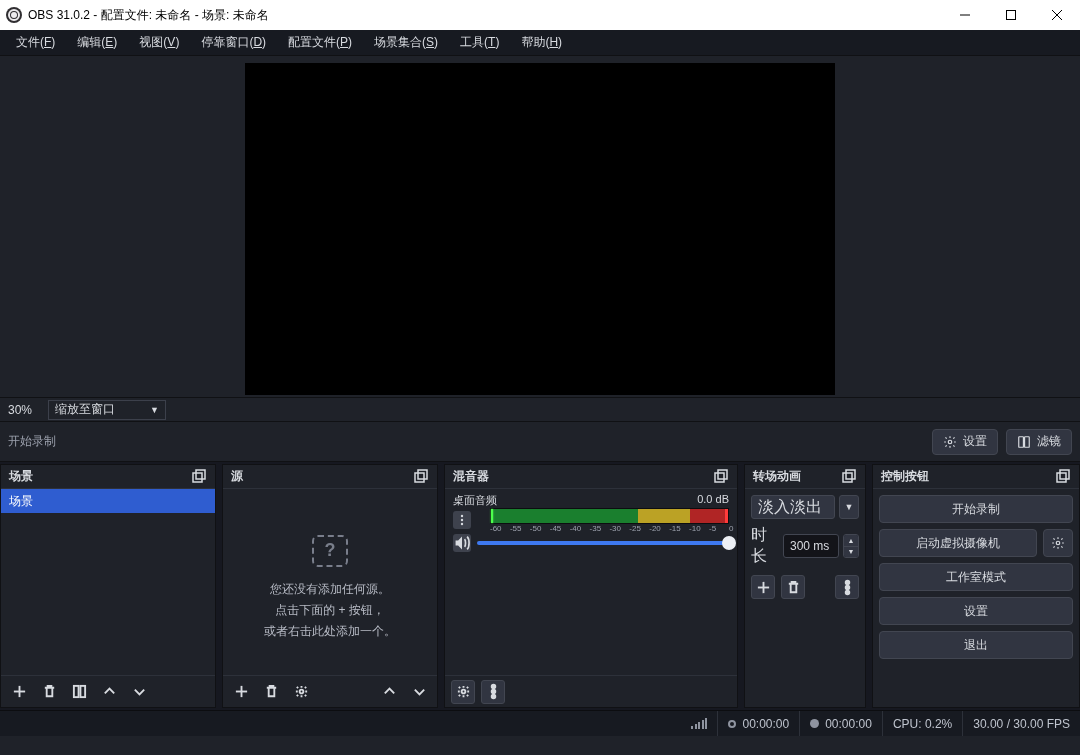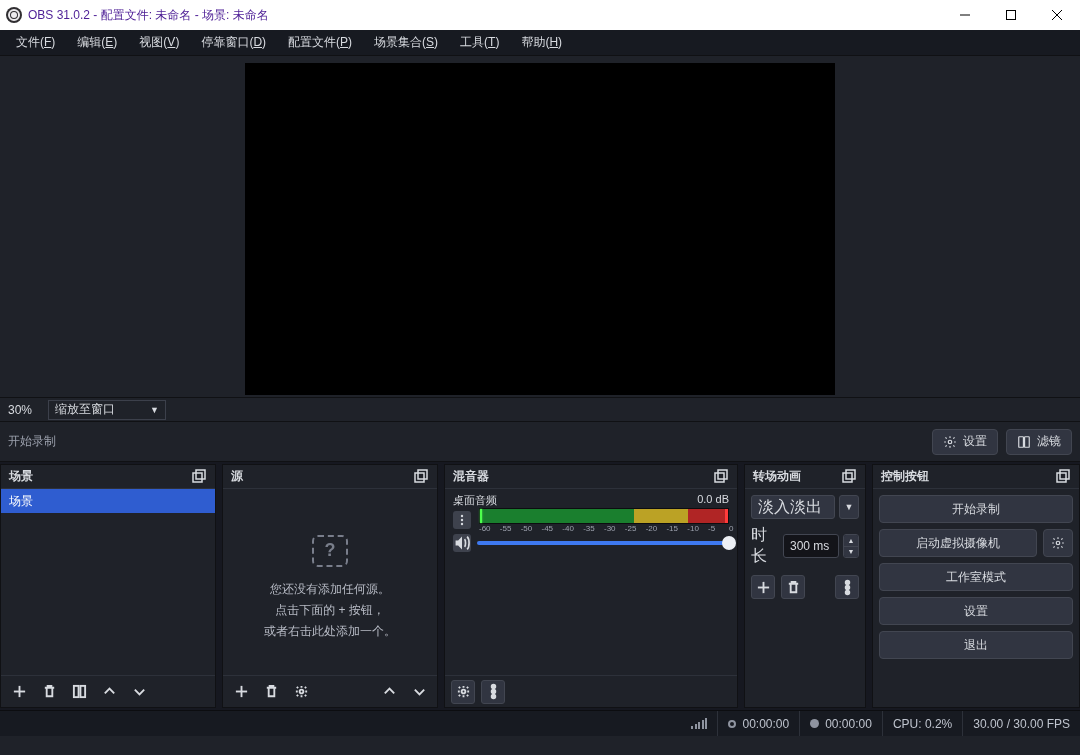--- a/index.html
+++ b/index.html
@@ -1,19 +1,19 @@
 <!DOCTYPE html>
 <html><head>
 <meta charset="utf-8">
 <style>
 * { box-sizing: border-box; margin: 0; padding: 0; font-family: "Microsoft YaHei", "Segoe UI", Arial, sans-serif; }
 html, body { width: 1080px; height: 755px; background: #1f2229; color: #d8dbe0; overflow: hidden; font-size: 12px; }
 
 
-.titlebar { height: 30px; background: #fff; color: #4c1d95; display: flex; align-items: center; justify-content: space-between; }
+.titlebar { height: 30px; background: #fff; color: #000000; display: flex; align-items: center; justify-content: space-between; }
 .titlebar-left { display: flex; align-items: center; gap: 6px; padding-left: 6px; }
 .titlebar-logo { width: 16px; height: 16px; border-radius: 50%; background: #302e31; position: relative; }
 .titlebar-logo::before { content:""; position:absolute; inset:2px; border-radius:50%; border: 2px solid #eceaed; }
 .titlebar-logo::after { content:""; position:absolute; left:5px; top:5px; width:6px; height:6px; border-radius:50%; background:#eceaed; }
 .titlebar-title { font-size: 12px; }
 .titlebar-buttons { display:flex; }
 .titlebar-btn { width: 46px; height: 30px; display:flex; align-items:center; justify-content:center; font-size:10px; }
 .titlebar-btn svg { width: 10px; height: 10px; stroke: #000; stroke-width: 1; fill: none; }
 
 
@@ -57,21 +57,21 @@
 .dock-sources { width: 216px; }
 .sources-empty { flex:1; display:flex; flex-direction:column; align-items:center; justify-content:center; text-align:center; color:#b8bcc6; gap:4px; font-size:12px; padding-top: 10px;}
 .sources-empty-icon { width:36px; height:32px; border:2.5px dashed #797e8b; border-radius:6px; display:flex; align-items:center; justify-content:center; margin-bottom:10px; }
 .sources-empty-icon span { font-size:18px; color:#797e8b; font-weight:bold; }
 .sources-footer-spacer { flex:1; }
 
 
 .dock-mixer { width: 294px; }
 .mixer-ch { padding: 4px 8px 0 8px; }
 .mixer-ch-head { display:flex; justify-content:space-between; font-size:11px; margin-bottom:2px;}
-.mixer-row { display:flex; align-items:center; gap:8px; height:20px;}
+.mixer-row { display:flex; align-items:center; gap:19px; height:20px;}
 .mixer-opt-btn { width:18px; height:18px; background:#3e424d; border-radius:3px; display:flex; align-items:center; justify-content:center; }
 .mixer-opt-btn svg { width:12px; height:12px; fill:#d8dbe0; }
 .vu-wrap { flex:1; height:16px; position:relative; background:#14161b; border:1px solid #0c0d10; }
 .vu-bar { position:absolute; left:0; top:0; bottom:0; right:0; background: linear-gradient(to right, #1a7f2e 0%, #1a7f2e 62%, #bba225 62%, #bba225 84%, #b02525 84%, #b02525 100%); }
 .vu-dark { position:absolute; left:0; top:0; bottom:0; width:2px; background:#4dff4d; box-shadow: 0 0 2px #4dff4d;}
 .vu-redline { position:absolute; right:0; top:0; bottom:0; width:3px; background:#ff3b3b;}
 .vu-ticks { display:flex; justify-content:space-between; font-size:8px; color:#9ca1ad; margin-top:0px; padding:0 0px;}
 .vu-ticks span { width: 0; white-space: nowrap; text-align: center; }
 .slider-row { display:flex; align-items:center; gap:6px; height:22px; margin-top:2px;}
 .mixer-mute { width:18px; height:18px; background:#3e424d; border-radius:3px; display:flex; align-items:center; justify-content:center; }

